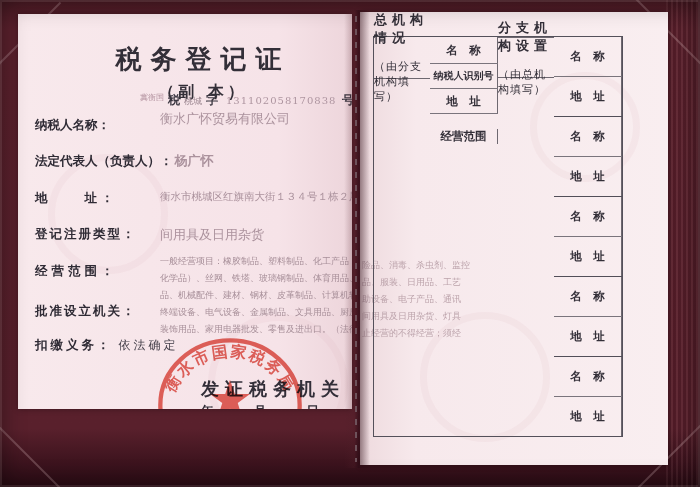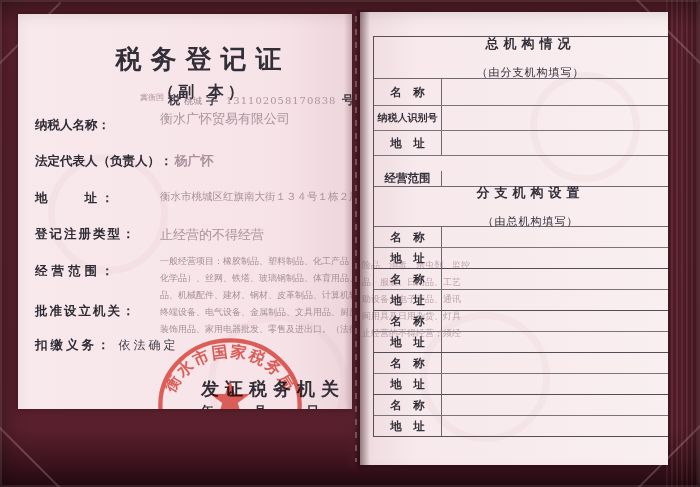--- a/index.html
+++ b/index.html
@@ -62,22 +62,22 @@
   .issuing { position:absolute; left:183px; top:363px; font-family:"DejaVu Serif","Liberation Serif",serif;
     font-size:18px; font-weight:bold; letter-spacing:6px; color:#322e38; z-index:4; }
   .dateline { position:absolute; left:183px; top:389px; width:118px; display:flex; justify-content:space-between;
     font-family:"DejaVu Serif","Liberation Serif",serif; font-size:12.5px; font-weight:bold; color:#322e38; z-index:4; }
   .producer { position:absolute; left:100px; top:415px; font-family:Liberation Mono, monospace;
     font-size:13px; font-weight:bold; letter-spacing:3px; color:#2f2b35;margin-top:36px; }
 
   .stamp { position:absolute; left:136px; top:320px; width:152px; height:142px; z-index:5; opacity:.8; mix-blend-mode:multiply; }
 
   
-  .rtable { position:absolute; left:13px; top:24px; width:315px; height:401px;
-    border:1.5px solid #54505a; display:flex; flex-direction:column; color:#332f38;
+  .rtable { position:absolute; left:13px; top:24px; width:250px; height:401px;
+    border:1.5px solid #54505a; display:flex; flex-direction:row; color:#332f38;
     font-family:"DejaVu Serif","Liberation Serif",serif; }
   .sec-head { height:42px; border-bottom:1px solid #6e6870; display:flex; flex-direction:column;
     align-items:center; justify-content:center; }
   .sec-head.second { height:41px; }
   .sec-title { font-size:13px; font-weight:bold; letter-spacing:5px; }
   .sec-sub { font-size:11px; letter-spacing:1px; margin-top:12px; }
   .trow { display:flex; border-bottom:1px solid #7a747c; }
   .trow:last-child { border-bottom:none; }
   .trow .lab { width:68px; border-right:1px solid #6e6870; display:flex; align-items:center; justify-content:center;
     font-size:11.5px; font-weight:bold; white-space:nowrap; }
@@ -121,21 +121,21 @@
 
     <div class="field-label" style="top:103px;">纳税人名称：</div>
     <div class="field-value" style="top:96px;">衡水广怀贸易有限公司</div>
 
     <div class="field-label" style="top:138px;"><span>法定代表人（负责人）：</span><span class="field-value" style="position:static;margin-left:2px;">杨广怀</span></div>
 
     <div class="field-label ls4" style="top:176px;">地　　址：</div>
     <div class="field-value" style="top:176px; font-size:10.5px;">衡水市桃城区红旗南大街１３４号１栋２层</div>
 
     <div class="field-label ls2" style="top:212px;">登记注册类型：</div>
-    <div class="field-value" style="top:212px;">止经营的不得经营</div>
+    <div class="field-value" style="top:212px;">间用具及日用杂货</div>
 
     <div class="field-label ls2" style="top:289px;">批准设立机关：</div>
     <div class="field-label ls4" style="top:249px;">经营范围：</div>
     <div class="field-label ls3" style="top:323px;"><span>扣缴义务：</span><span class="inline-value">依法确定</span></div>
 
     <div class="scope-line" style="left:142px;top:241px;">一般经营项目：橡胶制品、塑料制品、化工产品（不含危</div>
     <div class="scope-line" style="left:142px;top:258px;">化学品）、丝网、铁塔、玻璃钢制品、体育用品、五金产</div>
     <div class="scope-line" style="left:142px;top:275px;">品、机械配件、建材、钢材、皮革制品、计算机软件及辅</div>
     <div class="scope-line" style="left:142px;top:292px;">终端设备、电气设备、金属制品、文具用品、厨房、卫生</div>
     <div class="scope-line" style="left:142px;top:309px;">装饰用品、家用电器批发、零售及进出口。（法律法规禁</div>

